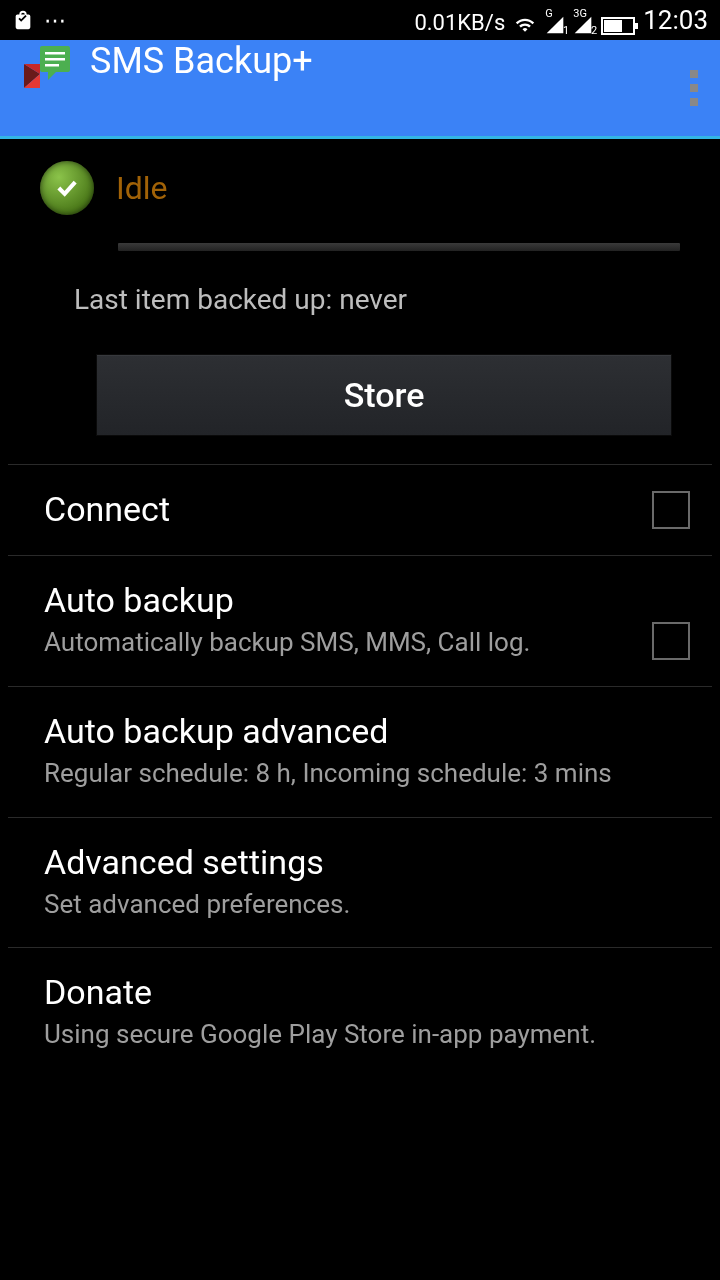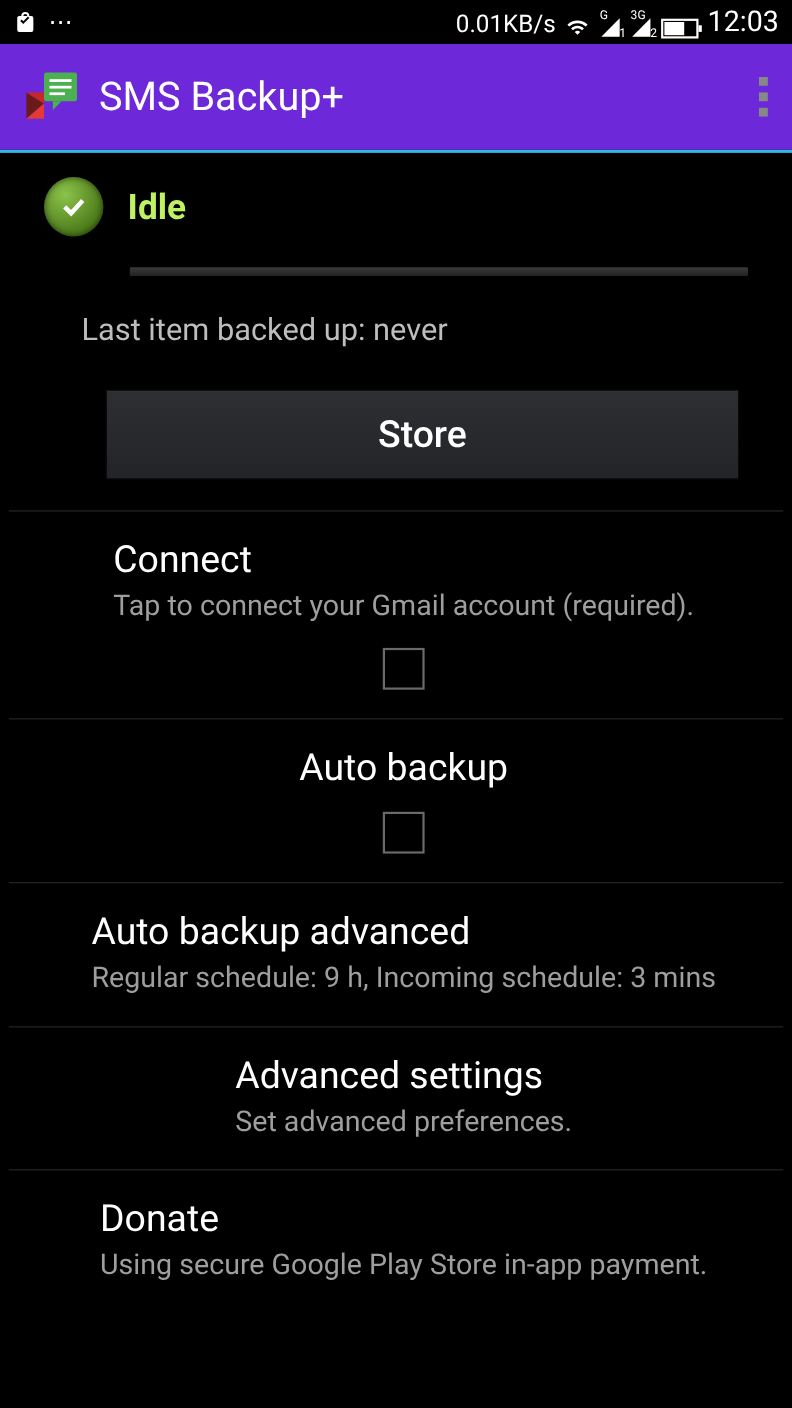--- a/index.html
+++ b/index.html
@@ -27,23 +27,23 @@
   .status-right { display: flex; align-items: flex-end; gap: 8px; }
   .status-icon svg { display: block; }
   .dots { color: #fff; font-size: 22px; letter-spacing: 1px; }
   .battery { width: 34px; height: 18px; border: 2px solid #fff; position: relative; }
   .battery::after { content:""; position:absolute; right:-5px; top:4px; width:3px; height:6px; background:#fff; }
   .battery-fill { position:absolute; left:1px; top:1px; bottom:1px; width:60%; background:#fff; }
 
   
   .app-bar {
     height: 96px;
-    background: #6d28d9;
+    background: #3b82f6;
     display: flex;
-    align-items: center;
+    align-items: flex-start;
     padding: 0 18px;
     position: relative;
   }
   .app-icon { width: 56px; height: 56px; position: relative; flex-shrink:0; }
   .app-title { font-size: 36px; color: #ffffff; margin-left: 16px; font-weight: 400; }
   .menu-overflow {
     position: absolute;
     right: 22px;
     top: 50%;
     transform: translateY(-50%);
@@ -58,21 +58,21 @@
   
   .status-section { padding: 22px 40px 10px 40px; }
   .status-row { display: flex; align-items: center; gap: 22px; }
   .check-circle {
     width: 54px; height: 54px; border-radius: 50%;
     background: radial-gradient(circle at 35% 30%, #8bc34a, #4c7a1a 70%, #2f4f10);
     display:flex; align-items:center; justify-content:center;
     box-shadow: 0 0 6px rgba(0,0,0,0.6) inset, 0 0 4px rgba(0,0,0,0.5);
     flex-shrink:0;
   }
-  .idle-label { color: #bef264; font-size: 32px; font-weight: 700; }
+  .idle-label { color: #a16207; font-size: 32px; font-weight: 400; }
   .progress-bar {
     height: 8px;
     background: linear-gradient(to bottom, #3a3a3a, #222);
     margin-left: 78px;
     margin-top: 28px;
     border-radius: 1px;
   }
   .last-backup { color: #bdbdbd; font-size: 28px; margin-left: 34px; margin-top: 32px; }
 
   
@@ -90,23 +90,22 @@
     justify-content:center;
     box-shadow: 0 1px 0 rgba(255,255,255,0.05) inset;
   }
 
   
   .list { padding: 0 8px; }
   .list-item {
     padding: 24px 22px 26px 36px;
     border-bottom: 1px solid #2a2a2a;
     display:flex;
-    align-items:center;
+    align-items:flex-end;
     gap: 20px;
-    flex-direction: column;
   }
   .list-item:first-child { border-top: 1px solid #2a2a2a; }
   .item-text { flex:1; }
   .item-title { color: #ffffff; font-size: 34px; font-weight: 400; }
   .item-sub { color: #9e9e9e; font-size: 26px; margin-top: 6px; line-height: 1.3; }
   .checkbox {
     width: 38px; height: 38px; border: 2px solid #6a6a6a; flex-shrink:0;
   }
 </style>
 </head>
@@ -189,36 +188,36 @@
 
 <div class="button-row">
   <div class="btn">Store</div>
 </div>
 
 <div class="list">
 
   <div class="list-item">
     <div class="item-text">
       <div class="item-title">Connect</div>
-      <div class="item-sub">Tap to connect your Gmail account (required).</div>
     </div>
     <div class="checkbox"></div>
   </div>
 
   <div class="list-item">
     <div class="item-text">
       <div class="item-title">Auto backup</div>
+      <div class="item-sub">Automatically backup SMS, MMS, Call log.</div>
     </div>
     <div class="checkbox"></div>
   </div>
 
   <div class="list-item">
     <div class="item-text">
       <div class="item-title">Auto backup advanced</div>
-      <div class="item-sub">Regular schedule: 9 h, Incoming schedule: 3 mins</div>
+      <div class="item-sub">Regular schedule: 8 h, Incoming schedule: 3 mins</div>
     </div>
   </div>
 
   <div class="list-item">
     <div class="item-text">
       <div class="item-title">Advanced settings</div>
       <div class="item-sub">Set advanced preferences.</div>
     </div>
   </div>
 

